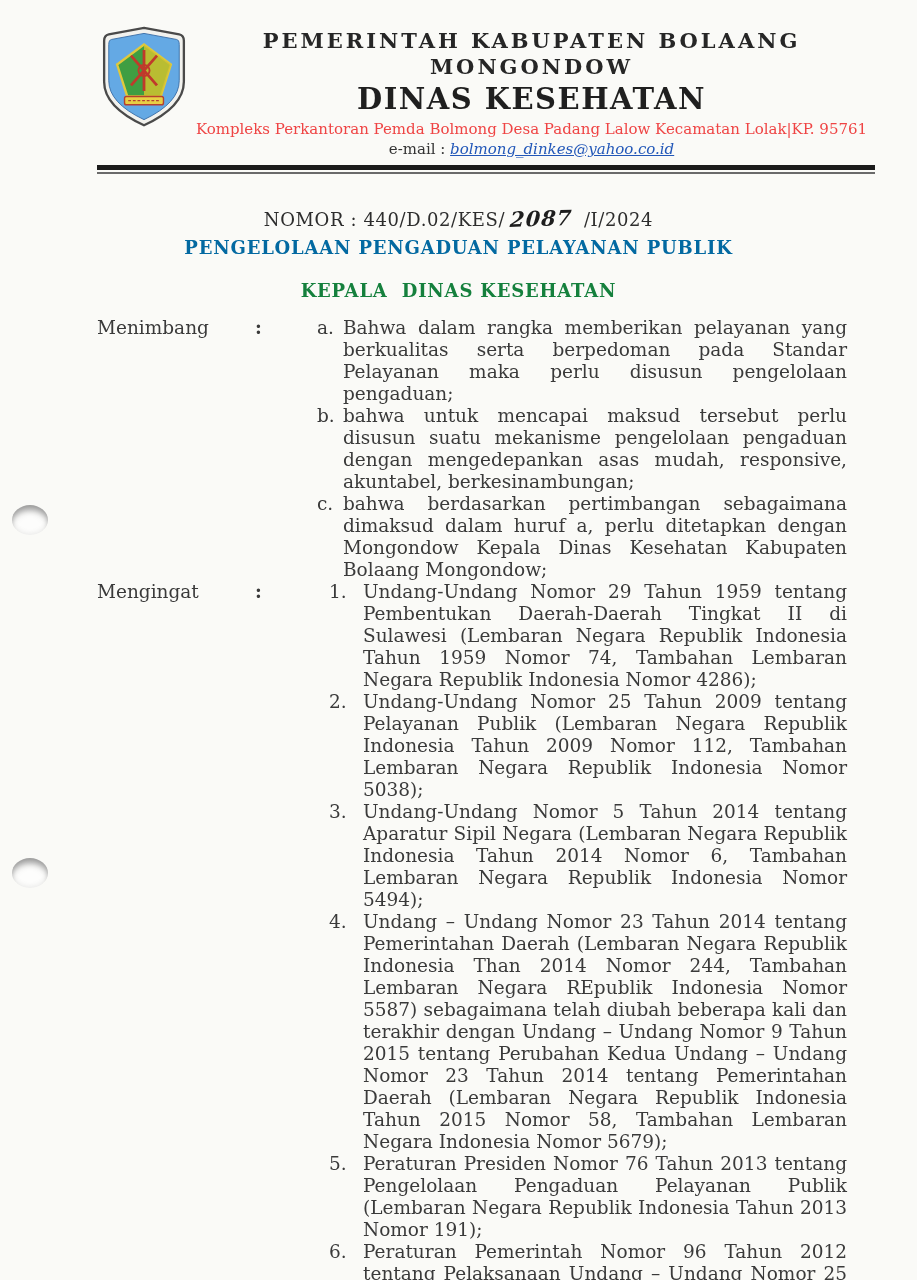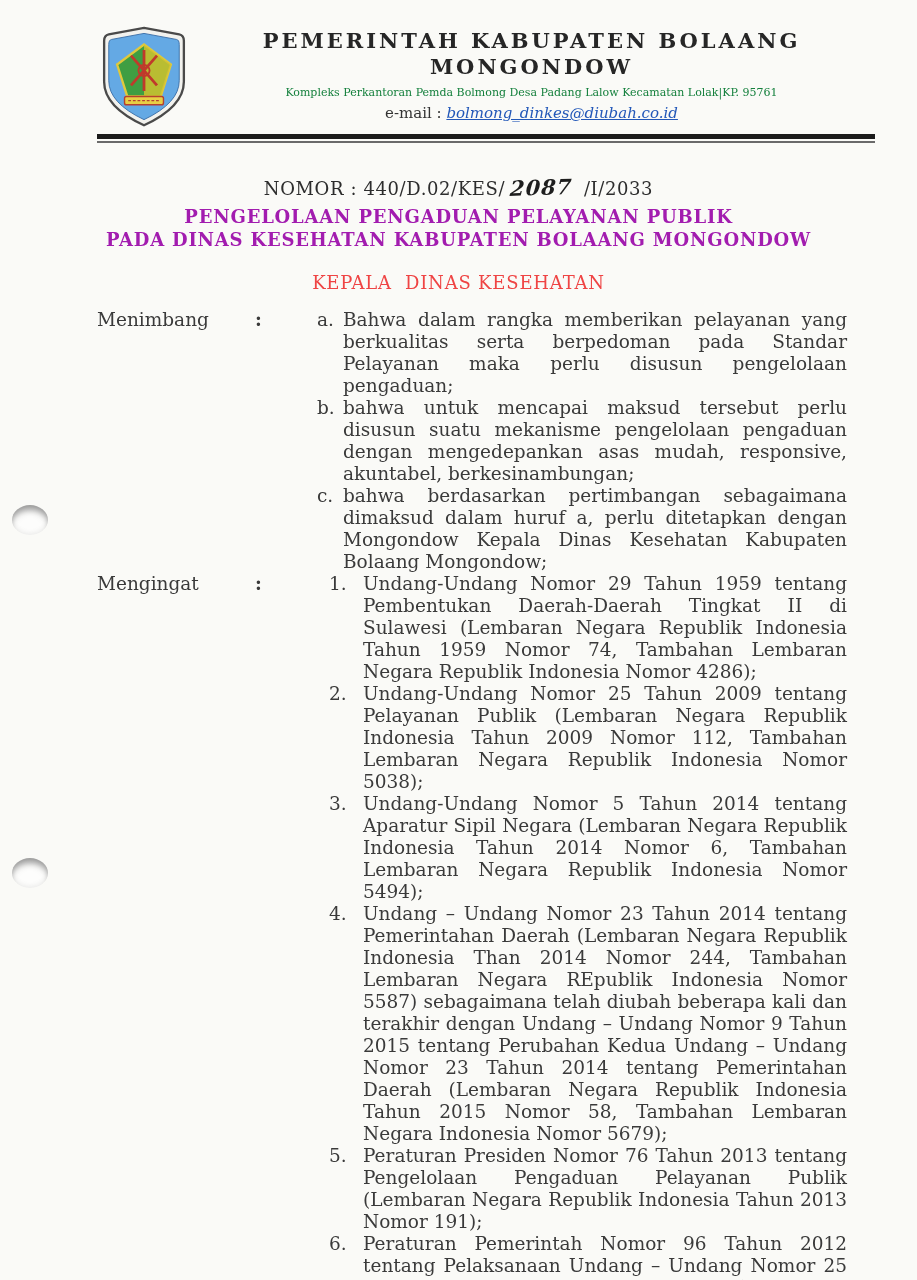--- a/index.html
+++ b/index.html
@@ -31,21 +31,21 @@
   .crest svg{width:94px;height:102px;display:block;}
   .letterhead-text{flex:1;text-align:center;padding-top:2px;}
   .org1{
     font-size:21px;font-weight:bold;color:#262626;
     letter-spacing:3px;line-height:26px;
   }
   .org2{
     font-size:29px;font-weight:bold;color:#1f1f1f;
     letter-spacing:1.5px;line-height:34px;margin-top:2px;
   }
-  .address{font-size:11px;color:#15803d;line-height:20px;margin-top:3px;}
+  .address{font-size:15px;color:#ef4444;line-height:20px;margin-top:3px;}
   .email-line{font-size:15px;color:#333;line-height:20px;}
   .email{
     color:#2257b8;font-style:italic;text-decoration:underline;cursor:pointer;
   }
   .rule{
     margin:6px 42px 0 97px;
     border-top:5px solid #1b1b1b;
     border-bottom:2px solid #6a6a6a;
     height:2px;
   }
@@ -54,23 +54,23 @@
   .title-block{text-align:center;margin-top:32px;color:#2d2d2d;}
   .t1{font-size:19px;letter-spacing:1.8px;line-height:24px;}
   .t2{font-size:18px;letter-spacing:.6px;line-height:26px;}
   .hand{
     display:inline-block;
     font-size:21px;font-weight:bold;font-style:italic;
     transform:rotate(-2deg) skewX(-6deg);
     margin:0 5px;color:#1e1e1e;letter-spacing:1px;
   }
   .t3{font-size:18px;letter-spacing:1px;margin-top:26px;line-height:24px;}
-  .t4{font-size:18px;font-weight:bold;letter-spacing:.8px;line-height:23px;color:#a21caf;}
+  .t4{font-size:18px;font-weight:bold;letter-spacing:.8px;line-height:23px;color:#0369a1;}
   .t4.first{margin-top:3px;}
-  .t5{font-size:18px;font-weight:normal;letter-spacing:.8px;margin-top:20px;line-height:24px;color:#ef4444;}
+  .t5{font-size:18px;font-weight:bold;letter-spacing:.8px;margin-top:20px;line-height:24px;color:#15803d;}
   .ws-pre{white-space:pre-wrap;}
 
   
   .clauses{margin:14px 70px 0 97px;font-size:18.5px;line-height:22px;}
   .clause-row{display:flex;align-items:flex-start;gap:40px;}
   .clause-label{width:118px;flex:0 0 auto;}
   .clause-colon{width:22px;flex:0 0 auto;font-weight:bold;}
   .clause-items{flex:1;}
   .item{display:flex;align-items:flex-start;}
   .marker{flex:0 0 auto;}
@@ -95,31 +95,31 @@
         <polygon points="50,20 79,41.5 68,76 32,76 21,41.5" fill="#3f9e42" stroke="#e0c93c" stroke-width="2.5"></polygon>
         <polygon points="50,20 79,41.5 68,76 50,76" fill="#cfc22f" opacity="0.85"></polygon>
         <path d="M36 32 L64 64 M64 32 L36 64 M50 26 L50 70" stroke="#c03a2b" stroke-width="3" fill="none"></path>
         <circle cx="50" cy="48" r="6" fill="none" stroke="#c03a2b" stroke-width="2"></circle>
         <rect x="29" y="76" width="42" height="9" rx="2" fill="#e8cf45" stroke="#b5402f" stroke-width="1.5"></rect>
         <path d="M33 80.5 H67" stroke="#b5402f" stroke-width="1.5" stroke-dasharray="3 2"></path>
       </svg>
     </div>
     <div class="letterhead-text">
       <div class="org1">PEMERINTAH KABUPATEN BOLAANG MONGONDOW</div>
+      <div class="org2">DINAS KESEHATAN</div>
       <div class="address">Kompleks Perkantoran Pemda Bolmong Desa Padang Lalow Kecamatan Lolak|KP. 95761</div>
-      <div class="email-line"><span>e-mail : </span><a class="email">bolmong_dinkes@diubah.co.id</a></div>
+      <div class="email-line"><span>e-mail : </span><a class="email">bolmong_dinkes@yahoo.co.id</a></div>
     </div>
   </header>
 
   <div class="rule"></div>
 
   <section class="title-block">
-    <div class="t2"><span>NOMOR : 440/D.02/KES/</span><span class="hand">2087</span><span class="ws-pre"> /I/2033</span></div>
+    <div class="t2"><span>NOMOR : 440/D.02/KES/</span><span class="hand">2087</span><span class="ws-pre"> /I/2024</span></div>
     <div class="t4 first">PENGELOLAAN PENGADUAN PELAYANAN PUBLIK</div>
-    <div class="t4">PADA DINAS KESEHATAN KABUPATEN BOLAANG MONGONDOW</div>
     <div class="t5 ws-pre">KEPALA  DINAS KESEHATAN</div>
   </section>
 
   <section class="clauses">
 
     <div class="clause-row">
       <div class="clause-label">Menimbang</div>
       <div class="clause-colon">:</div>
       <div class="clause-items menimbang">
         <div class="item">

